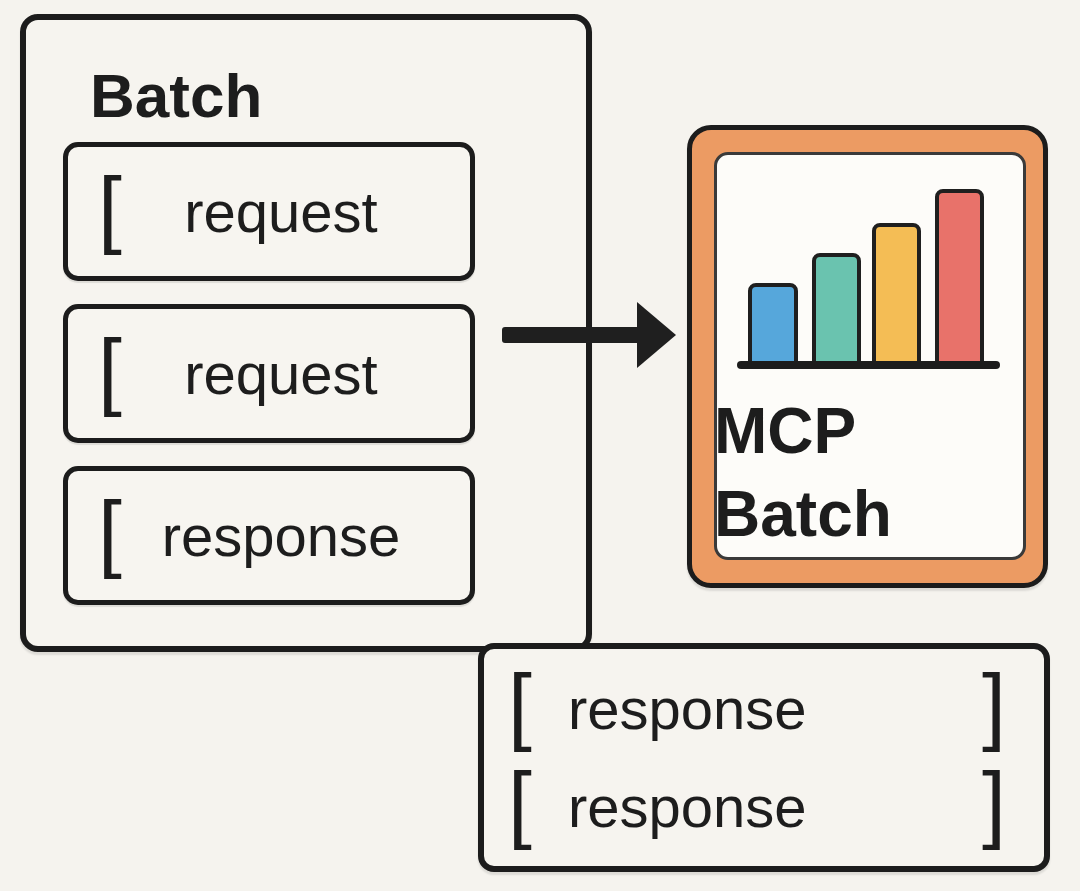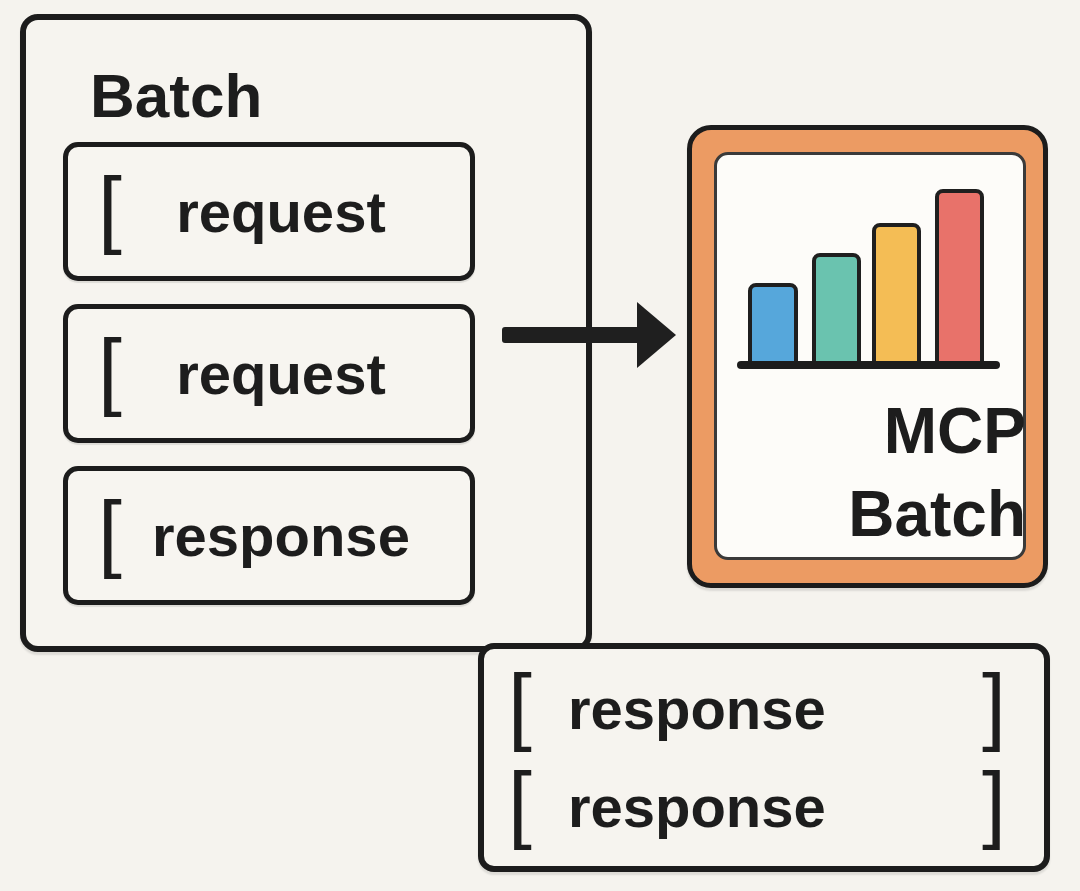--- a/index.html
+++ b/index.html
@@ -55,21 +55,21 @@
     font-size: 86px;
     font-weight: 500;
     line-height: 1;
     transform: translateY(-5px);
     flex: 0 0 auto;
   }
   .word {
     flex: 1;
     text-align: center;
     font-size: 58px;
-    font-weight: 700;
+    font-weight: 400;
     padding-right: 12px;
     white-space: nowrap;
   }
   
   .arrow { position: absolute; }
   .arrow-shaft {
     position: absolute;
     left: 502px; top: 327px;
     width: 140px; height: 16px;
     background: #1f1f1f;
@@ -120,21 +120,21 @@
     border-radius: 8px 8px 3px 3px;
   }
   .chart-bar-1 { left: 11px;  width: 50px; height: 84px;  }
   .chart-bar-2 { left: 75px;  width: 49px; height: 114px; }
   .chart-bar-3 { left: 135px; width: 49px; height: 144px; }
   .chart-bar-4 { left: 198px; width: 49px; height: 178px; }
   .mcp-title {
     position: absolute;
     left: 714px; top: 390px;
     width: 312px;
-    text-align: right;
+    text-align: left;
     font-size: 64px;
     font-weight: 700;
     line-height: 83px;
   }
   
   .responses-box {
     left: 478px; top: 643px;
     width: 572px; height: 229px;
     border-radius: 16px;
     display: flex;

